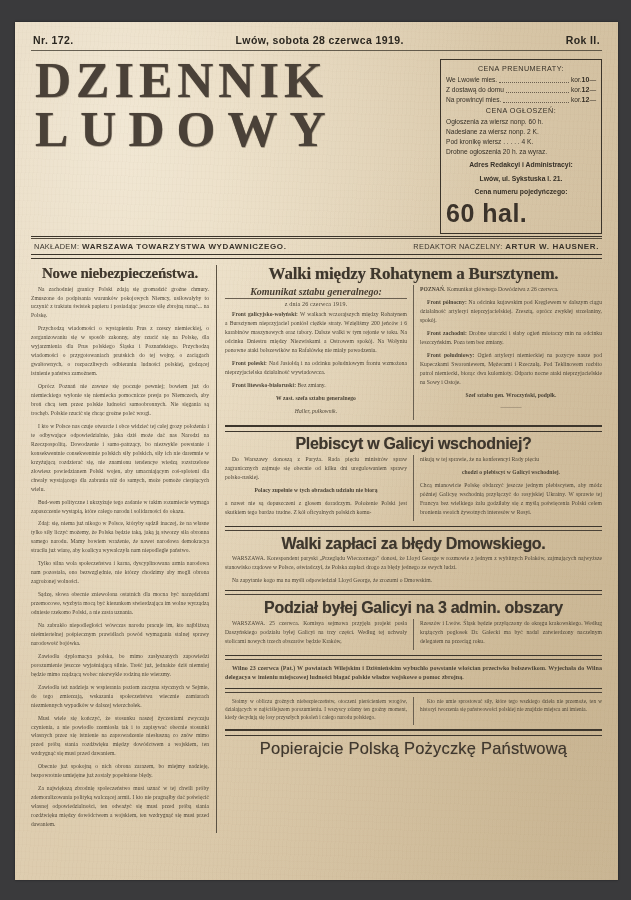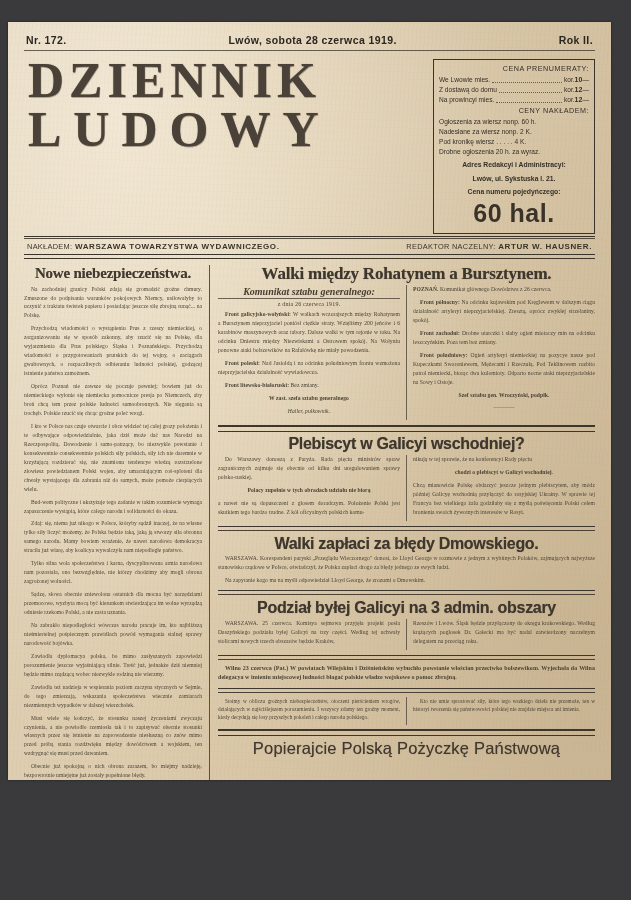--- a/index.html
+++ b/index.html
@@ -1,21 +1,21 @@
 <!DOCTYPE html>
 <html><head>
 <meta charset="utf-8">
 <style>
   html,body{margin:0;padding:0;background:#3a3a3c;}
   body{width:631px;height:900px;overflow:hidden;font-family:"Liberation Serif",serif;}
 
   .scan{position:relative;width:631px;height:900px;background:#3a3a3c;}
 
   .page{
-    position:absolute;left:8px;top:22px;width:603px;height:758px;
+    position:absolute;left:15px;top:22px;width:603px;height:858px;
     background:#e8d9bd;
     background-image:
       radial-gradient(ellipse at 18% 12%, rgba(255,250,238,.55), rgba(255,250,238,0) 55%),
       radial-gradient(ellipse at 88% 78%, rgba(184,158,116,.30), rgba(184,158,116,0) 60%),
       radial-gradient(ellipse at 50% 50%, rgba(228,213,184,.25), rgba(170,142,100,.18) 90%);
     box-shadow:0 0 2px rgba(0,0,0,.5);
     overflow:hidden;
     color:#2e2a22;
   }
   .page:before{
@@ -48,28 +48,28 @@
     text-shadow:0 0 1px rgba(80,66,48,.55), .5px .5px 0 rgba(60,50,36,.30);
   }
   .mw1{font-size:50px;letter-spacing:5px;}
   .mw2{font-size:50px;letter-spacing:12px;margin-top:2px;}
 
   .pricebox{
     width:150px;flex:0 0 150px;border:1.2px solid #3b342a;
     padding:3px 5px 5px 5px;margin-top:2px;
     font-family:"Liberation Sans",sans-serif;color:#352f26;
   }
-  .pb-h{text-align:right;font-size:7.2px;letter-spacing:.5px;margin:1px 0 2px;}
+  .pb-h{text-align:center;font-size:7.2px;letter-spacing:.5px;margin:1px 0 2px;}
   .pb-row{display:flex;justify-content:space-between;font-size:6.6px;line-height:1.45;white-space:nowrap;}
   .pb-row .dots{flex:1;border-bottom:1px dotted #6b6050;margin:0 2px 2px 2px;}
   .pb-row b{font-size:7px;}
   .pb-line{font-size:6.6px;line-height:1.5;white-space:nowrap;}
   .pb-addr{text-align:center;font-size:6.8px;font-weight:bold;line-height:1.55;margin-top:3px;}
   .pb-60{font-family:"Liberation Sans",sans-serif;font-weight:bold;font-size:25px;
-    text-align:center;letter-spacing:.5px;margin:1px 0 0;color:#3b332a;}
+    letter-spacing:.5px;margin:1px 0 0;color:#3b332a;}
 
   
   .organ{
     font-family:"Liberation Sans",sans-serif;font-weight:bold;
     font-size:15.5px;letter-spacing:2.0px;color:#4a4036;
     margin:4px 0 3px 4px;white-space:nowrap;
   }
   .rule-dbl{height:0;border-top:1.4px solid #3a342a;border-bottom:.6px solid #534a3c;
     padding-top:1px;margin:2px 0 3px;}
   .credits{display:flex;justify-content:space-between;align-items:baseline;
@@ -175,21 +175,21 @@
             <span>—</span>
           </div>
           <div class="pb-row">
             <span>Na prowincyi mies.</span>
             <span class="dots"></span>
             <span>kor.</span>
             <b>12</b>
             <span>—</span>
           </div>
 
-          <div class="pb-h">CENY NAKŁADEM:</div>
+          <div class="pb-h">CENA OGŁOSZEŃ:</div>
           <div class="pb-line">Ogłoszenia za wiersz nonp. 60 h.</div>
           <div class="pb-line">Nadesłane za wiersz  nonp. 2 K.</div>
           <div class="pb-line">Pod kronikę wiersz . . . . . 4 K.</div>
           <div class="pb-line">Drobne ogłoszenia 20 h. za wyraz.</div>
 
           <div class="pb-addr">Adres Redakcyi i Administracyi:</div>
           <div class="pb-addr">Lwów, ul. Sykstuska l. 21.</div>
           <div class="pb-addr">Cena numeru pojedyńczego:</div>
           <div class="pb-60">60 hal.</div>
         </div>

